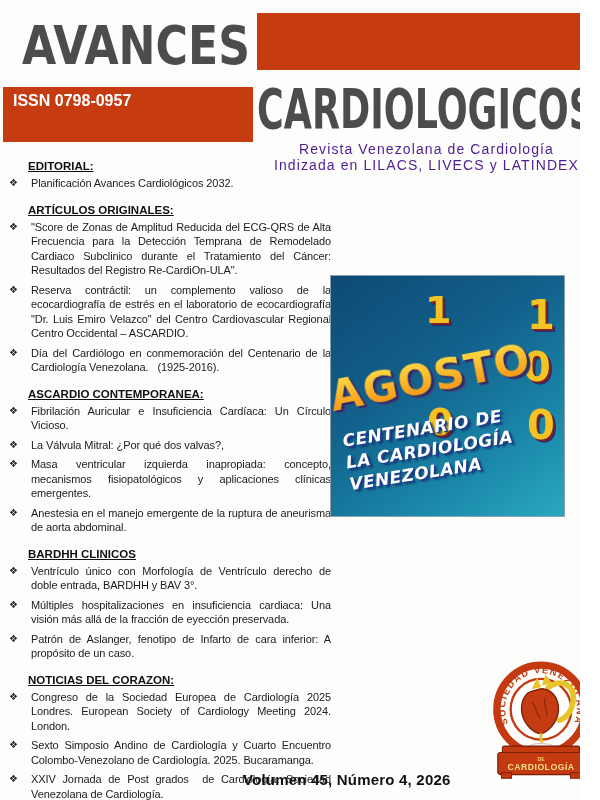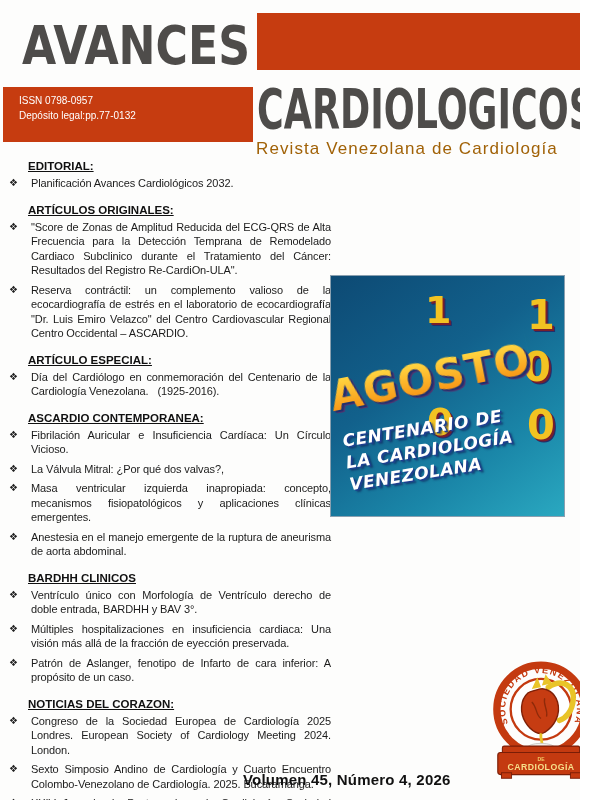--- a/index.html
+++ b/index.html
@@ -6,24 +6,24 @@
   .page{position:relative;width:580px;height:800px;background:#fdfdfc;overflow:hidden;
         font-family:"Liberation Sans",sans-serif;}
 
   
   .bar{position:absolute;background:#c63c10;}
   .bar-top{left:257px;top:13px;width:338px;height:57px;}
   .bar-left{left:3px;top:87px;width:250px;height:55px;}
   .avances-svg{position:absolute;left:20px;top:10px;}
   .cardio-svg{position:absolute;left:254px;top:74px;}
   .masthead-word{fill:#4e4c4a;font-family:"DejaVu Sans",sans-serif;font-weight:bold;}
-  .issn-box{position:absolute;left:19px;top:93px;color:#fff;font-weight:normal;
-            font-size:10px;line-height:15px;letter-spacing:0;}
-  .subtitle{position:absolute;left:256px;top:141px;width:341px;text-align:left;
-            color:#a16207;font-size:17px;line-height:16px;letter-spacing:1.1px;}
+  .issn-box{position:absolute;left:13px;top:93px;color:#fff;font-weight:bold;
+            font-size:16px;line-height:15px;letter-spacing:0;}
+  .subtitle{position:absolute;left:256px;top:141px;width:341px;text-align:center;
+            color:#4c1d95;font-size:14px;line-height:16px;letter-spacing:1.1px;}
 
   
   .toc{position:absolute;left:8px;top:160px;width:323px;}
   .sec-title{font-size:11.5px;font-weight:bold;text-decoration:underline;
              color:#101010;margin:13px 0 4px;padding-left:20px;}
   .section:first-child .sec-title{margin-top:0;}
   .item{display:flex;margin:3px 0 5px;}
   .bullet{flex:0 0 22px;width:22px;font-size:10px;color:#232323;padding-left:1px;line-height:14.5px;}
   .item-text{flex:1;font-size:11px;line-height:14.5px;text-align:justify;
              color:#1b1b1b;letter-spacing:-0.1px;white-space:pre-wrap;}
@@ -63,29 +63,29 @@
 <div class="page">
 
   <div class="bar bar-top"></div>
   <svg class="avances-svg" width="238" height="68">
     <text class="masthead-word" x="2" y="54" font-size="54" textLength="228" lengthAdjust="spacingAndGlyphs">AVANCES</text>
   </svg>
 
   <div class="bar bar-left"></div>
   <div class="issn-box">
     <div>ISSN 0798-0957</div>
-    <div>Depósito legal:pp.77-0132</div>
   </div>
 
   <svg class="cardio-svg" width="344" height="66">
     <text class="masthead-word" x="3" y="54" font-size="55" textLength="338" lengthAdjust="spacingAndGlyphs">CARDIOLOGICOS</text>
   </svg>
 
   <div class="subtitle">
     <div>Revista Venezolana de Cardiología</div>
+    <div>Indizada en LILACS, LIVECS y LATINDEX</div>
   </div>
 
   <div class="toc">
       <div class="section">
         <div class="sec-title">EDITORIAL:</div>
         <div class="item">
           <span class="bullet">❖</span>
           <span class="item-text">Planificación Avances Cardiológicos 2032.</span>
         </div>
       </div>
@@ -94,21 +94,20 @@
         <div class="item">
           <span class="bullet">❖</span>
           <span class="item-text">"Score de Zonas de Amplitud Reducida del ECG-QRS de Alta Frecuencia para la Detección Temprana de Remodelado Cardiaco Subclinico durante el Tratamiento del Cáncer: Resultados del Registro Re-CardiOn-ULA".</span>
         </div>
         <div class="item">
           <span class="bullet">❖</span>
           <span class="item-text">Reserva contráctil: un complemento valioso de la ecocardiografía de estrés en el laboratorio de ecocardiografía "Dr. Luis Emiro Velazco" del Centro Cardiovascular Regional Centro Occidental – ASCARDIO.</span>
         </div>
       </div>
       <div class="section">
-        <div class="sec-title">ARTÍCULO ESPECIAL:</div>
         <div class="item">
           <span class="bullet">❖</span>
           <span class="item-text">Día del Cardiólogo en conmemoración del Centenario de la Cardiología Venezolana.   (1925-2016).</span>
         </div>
       </div>
       <div class="section">
         <div class="sec-title">ASCARDIO CONTEMPORANEA:</div>
         <div class="item">
           <span class="bullet">❖</span>
           <span class="item-text">Fibrilación Auricular e Insuficiencia Cardíaca: Un Círculo Vicioso.</span>

